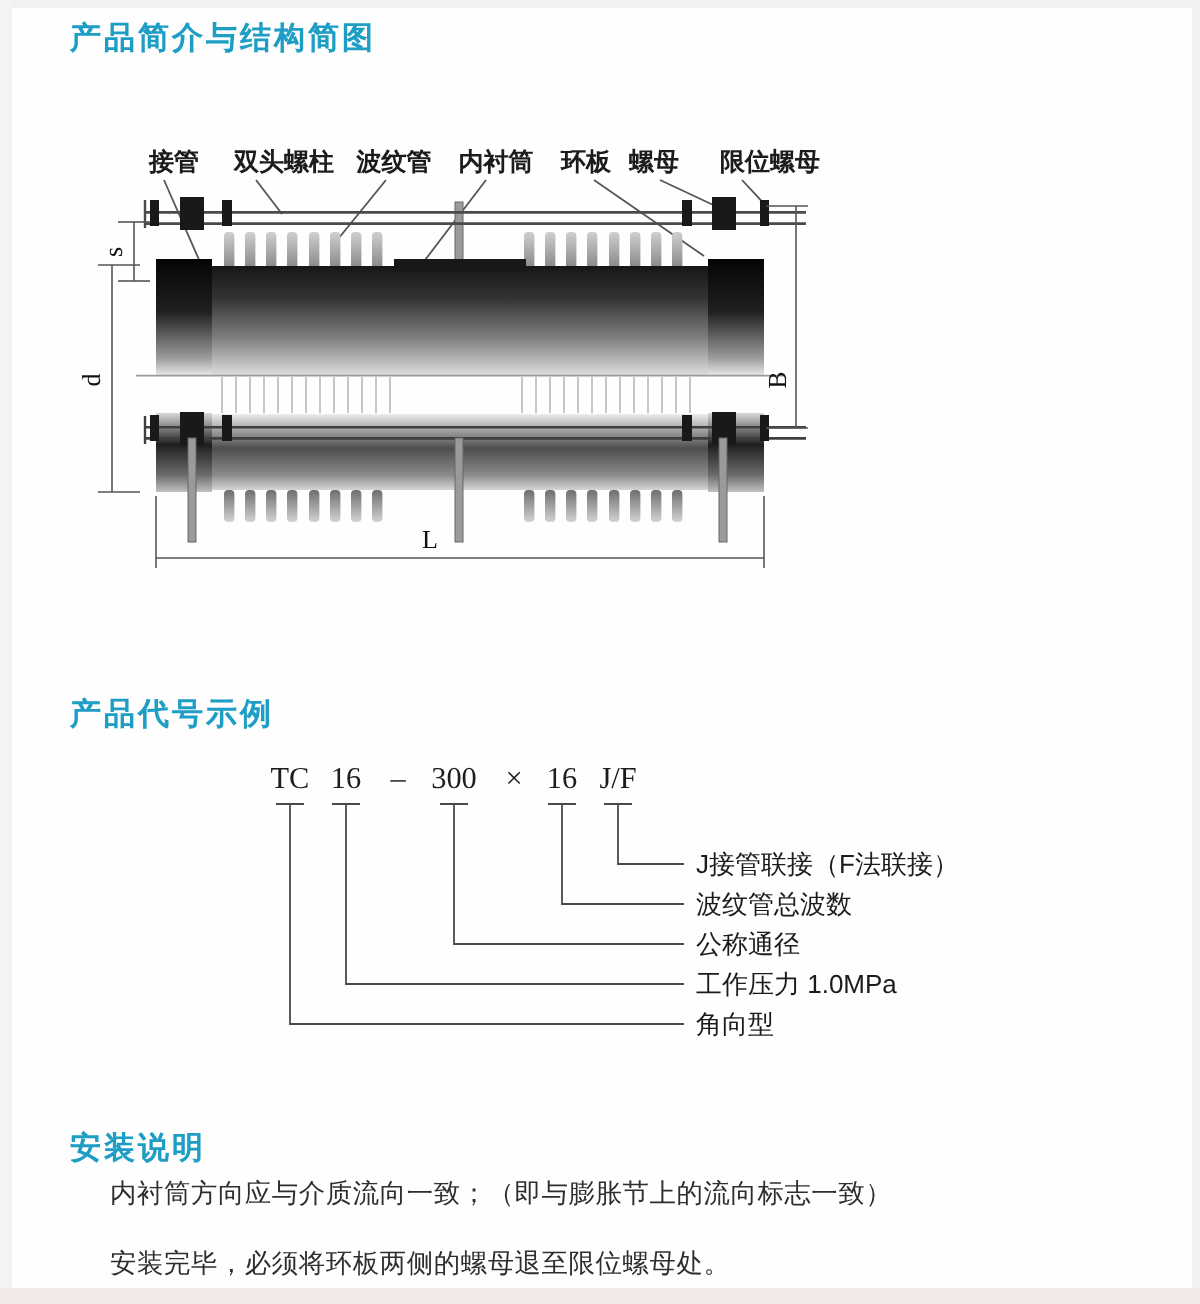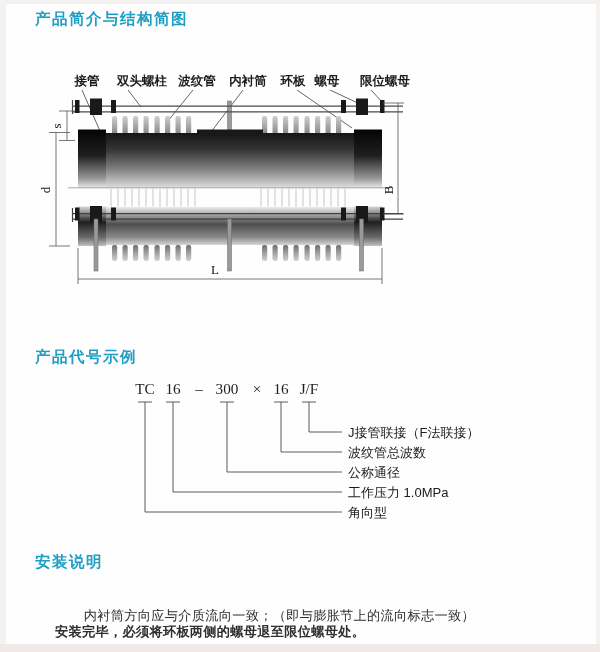--- a/index.html
+++ b/index.html
@@ -13,27 +13,27 @@
   #edge-left{top:0;left:0;bottom:0;width:6px;background:#f5f3f1;}
   #edge-right{top:0;right:0;bottom:0;width:4px;background:#f4f2f0;}
   #edge-bottom{left:0;right:0;bottom:0;height:8px;background:#f1e9e5;}
   .heading{
     position:absolute;left:35px;
     color:#1e9ec4;font-weight:bold;font-size:15.5px;letter-spacing:1.5px;
     white-space:nowrap;
   }
   #h-intro{top:9px;font-family:Liberation Serif, serif;}
   #h-code{top:347px;}
-  #h-install{top:552px;}
+  #h-install{top:564px;}
   .install-text{
     position:absolute;left:55px;width:420px;
     font-size:13.2px;color:#2e2e2e;letter-spacing:0.3px;white-space:nowrap;
   }
-  #install-line-1{top:607px;text-align:right;}
-  #install-line-2{top:623px;font-weight:bold;}
+  #install-line-1{top:588px;}
+  #install-line-2{top:623px;}
   svg{position:absolute;}
   .plabel{font-size:12.5px;font-weight:bold;fill:#1c1c1c;font-family:"Liberation Sans","DejaVu Sans",sans-serif;}
   .dimlabel{font-size:13px;fill:#111;font-family:"Liberation Serif","DejaVu Serif",serif;}
   .codepart{font-size:15.2px;fill:#1d1d1d;font-family:"Liberation Serif","DejaVu Serif",serif;}
   .codeanno{font-size:13px;fill:#1b1b1b;font-family:"Liberation Sans","DejaVu Sans",sans-serif;}
 </style>
 </head>
 <body>
 
 <div id="edge-top" class="scan-edge"></div>

